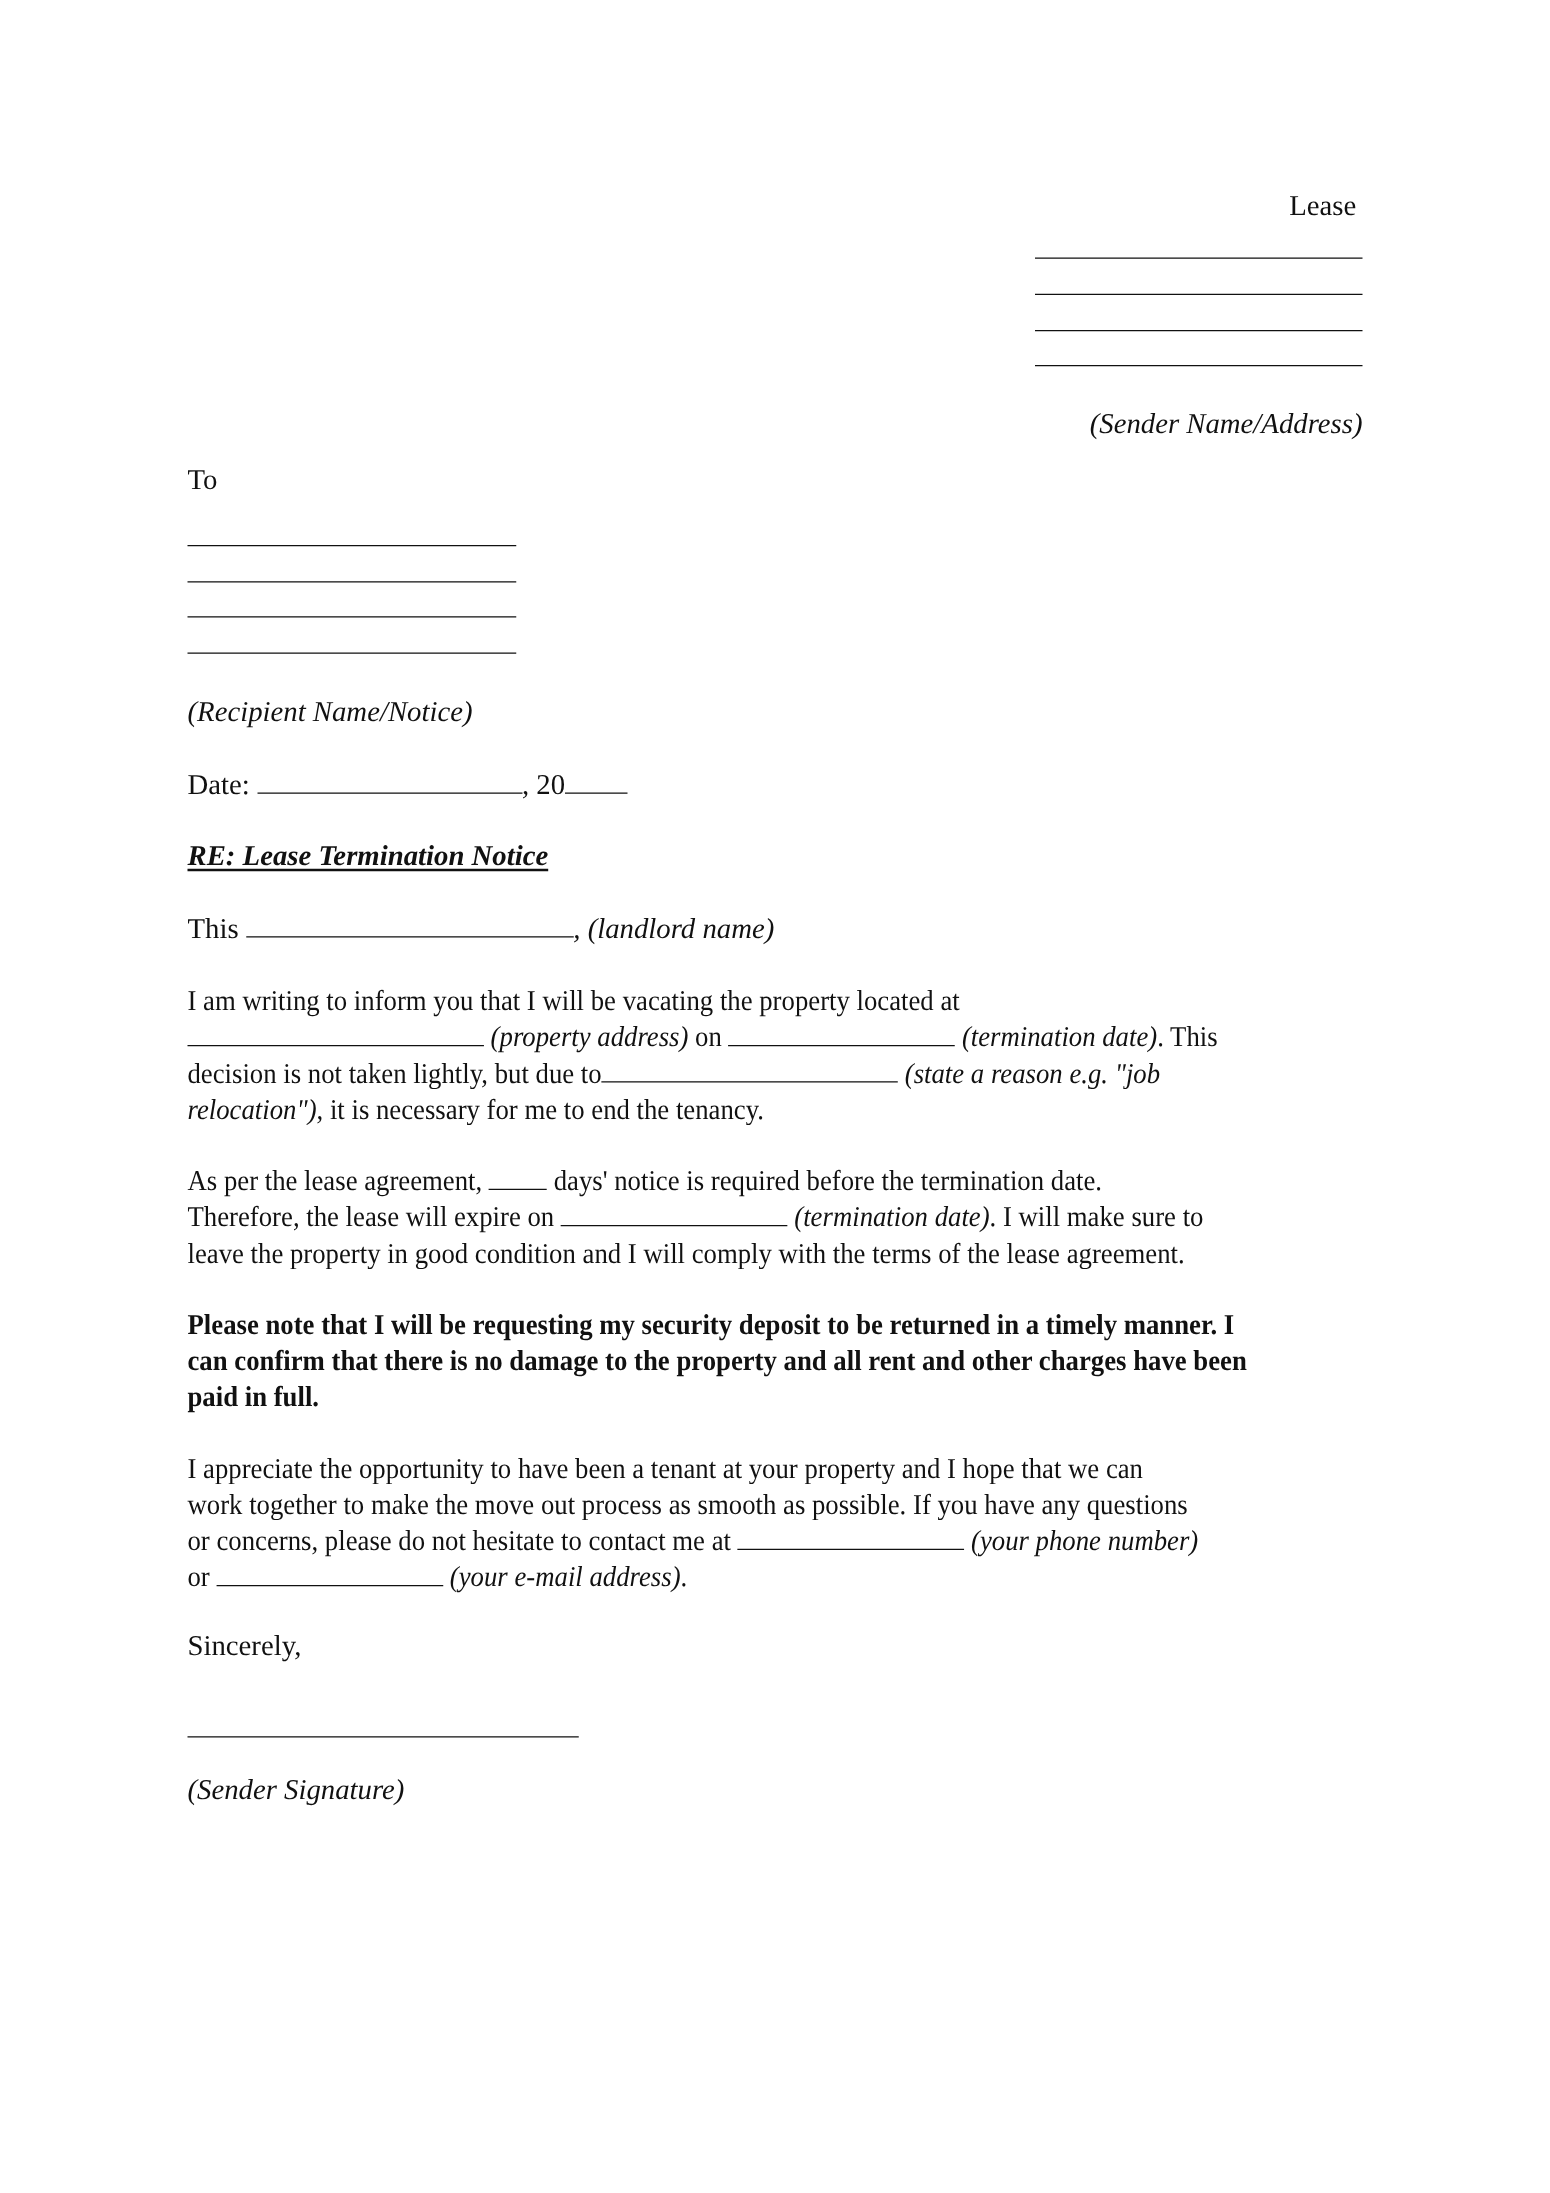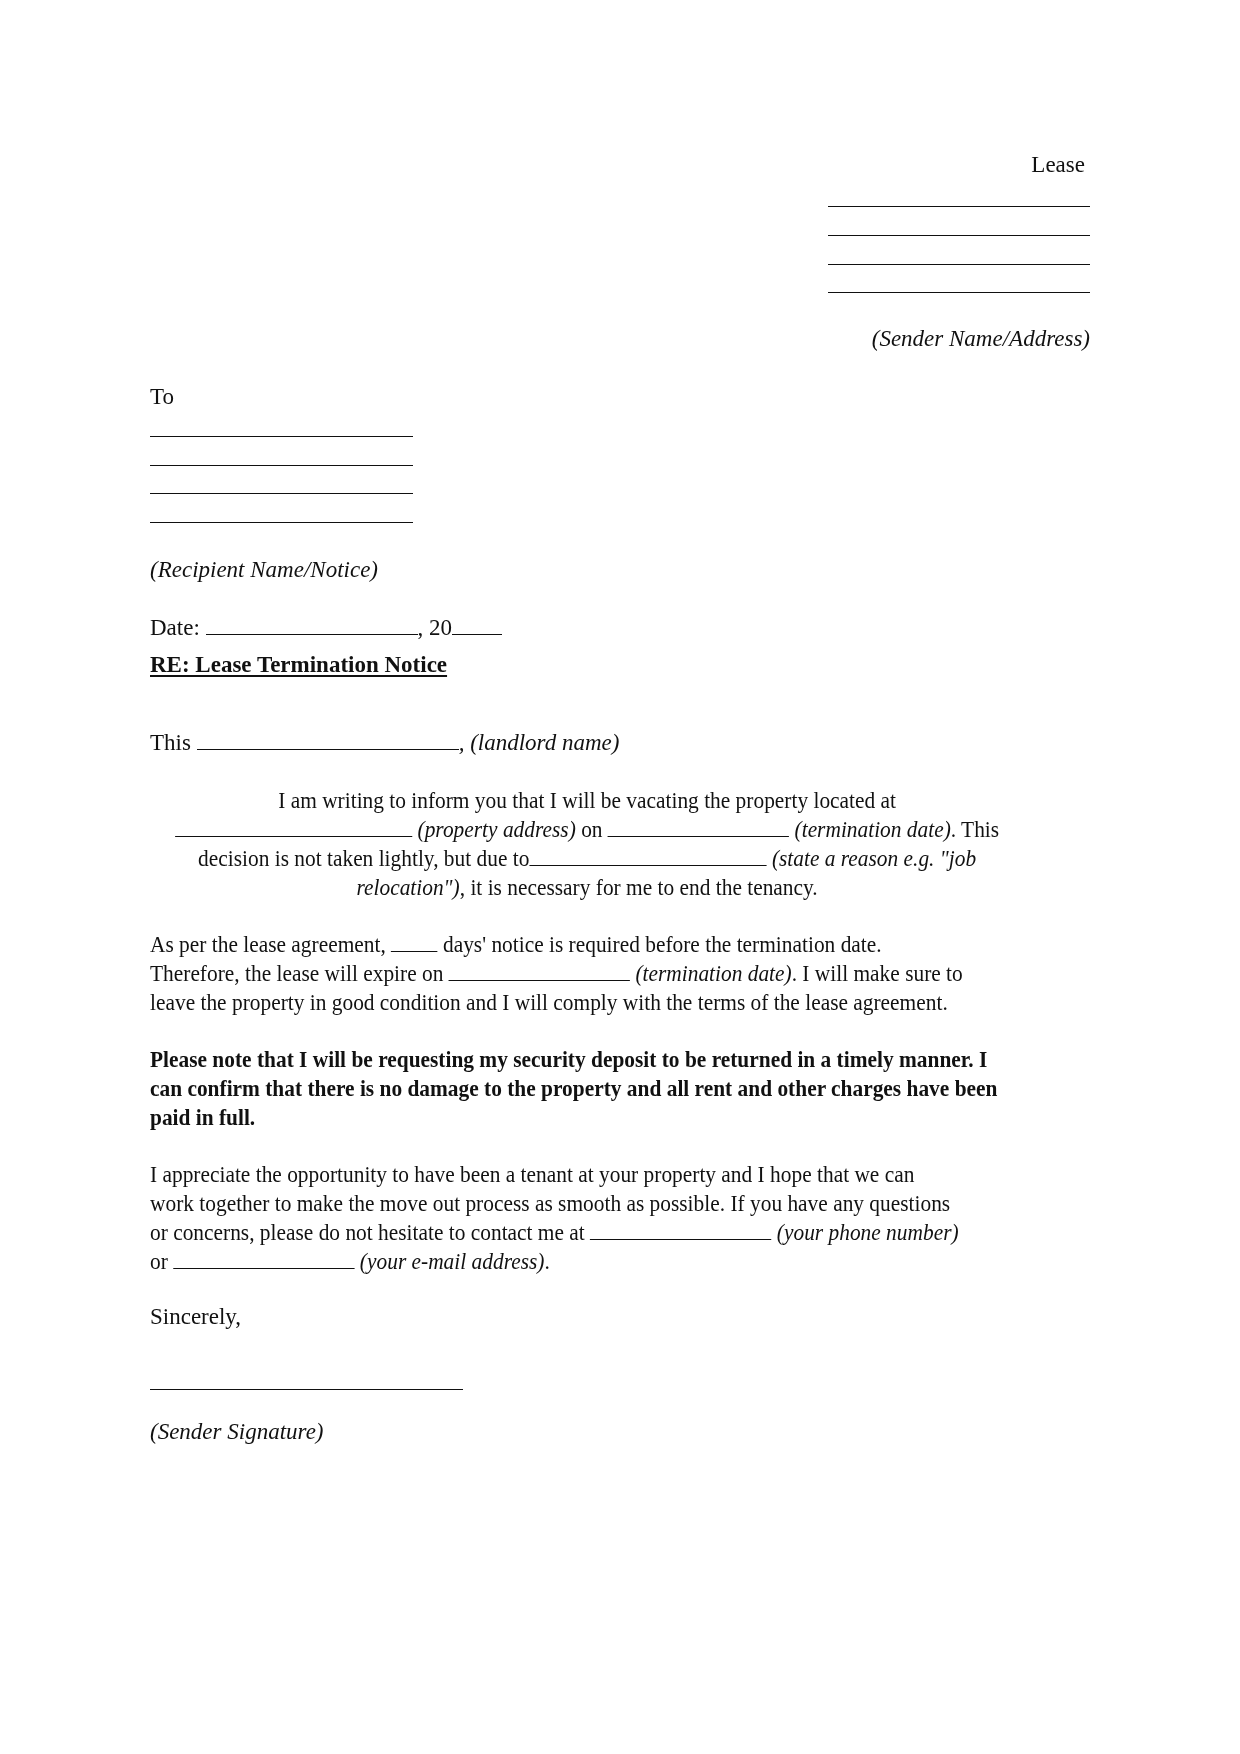--- a/index.html
+++ b/index.html
@@ -17,40 +17,40 @@
 </head>
 <body>
 
 <div class="abs txt" style="right:155px; top:150px;">Lease</div>
 <div class="rule" style="left:828px; width:262px; top:206px;"></div>
 <div class="rule" style="left:828px; width:262px; top:235px;"></div>
 <div class="rule" style="left:828px; width:262px; top:264px;"></div>
 <div class="rule" style="left:828px; width:262px; top:292px;"></div>
 <div class="abs txt it" style="right:150px; top:324px;">(Sender Name/Address)</div>
 
-<div class="abs txt" style="left:150px; top:382px;">To</div>
+<div class="abs txt" style="left:150px; top:369px;">To</div>
 <div class="rule" style="left:150px; width:263px; top:436px;"></div>
 <div class="rule" style="left:150px; width:263px; top:465px;"></div>
 <div class="rule" style="left:150px; width:263px; top:493px;"></div>
 <div class="rule" style="left:150px; width:263px; top:522px;"></div>
 <div class="abs txt it" style="left:150px; top:555px;">(Recipient Name/Notice)</div>
 
 <div class="abs txt" style="left:150px; top:613px;text-align:center;">
   <span>Date:</span>
   <span class="blank" style="width:212px;"></span><span>, 20</span><span class="blank" style="width:50px;"></span>
 </div>
 
-<div class="abs txt heading" style="left:150px; top:650px;">RE: Lease Termination Notice</div>
+<div class="abs txt heading" style="left:150px; top:670px;font-style:italic;">RE: Lease Termination Notice</div>
 
 <div class="abs txt" style="left:150px; top:728px;">
   <span>This</span>
   <span class="blank" style="width:262px;"></span><span class="it">, (landlord name)</span>
 </div>
 
-<div class="para" style="top:786px;text-align:center;">
+<div class="para" style="top:786px;">
   <span class="ln" style="transform:scaleX(0.93);">I am writing to inform you that I will be vacating the property located at</span>
   <span class="ln" style="transform:scaleX(0.93);"><span class="blank" style="width:255px;"></span> <span class="it">(property address)</span><span> on </span><span class="blank" style="width:195px;"></span> <span class="it">(termination date)</span><span>. This</span></span>
   <span class="ln" style="transform:scaleX(0.93);"><span>decision is not taken lightly, but due to</span><span class="blank" style="width:255px;"></span> <span class="it">(state a reason e.g. "job</span></span>
   <span class="ln" style="transform:scaleX(0.93);"><span class="it">relocation")</span><span>, it is necessary for me to end the tenancy.</span></span>
 </div>
 
 <div class="para" style="top:930px;">
   <span class="ln" style="transform:scaleX(0.93);"><span>As per the lease agreement, </span><span class="blank" style="width:50px;"></span><span> days' notice is required before the termination date.</span></span>
   <span class="ln" style="transform:scaleX(0.93);"><span>Therefore, the lease will expire on </span><span class="blank" style="width:195px;"></span> <span class="it">(termination date)</span><span>. I will make sure to</span></span>
   <span class="ln" style="transform:scaleX(0.93);">leave the property in good condition and I will comply with the terms of the lease agreement.</span>

